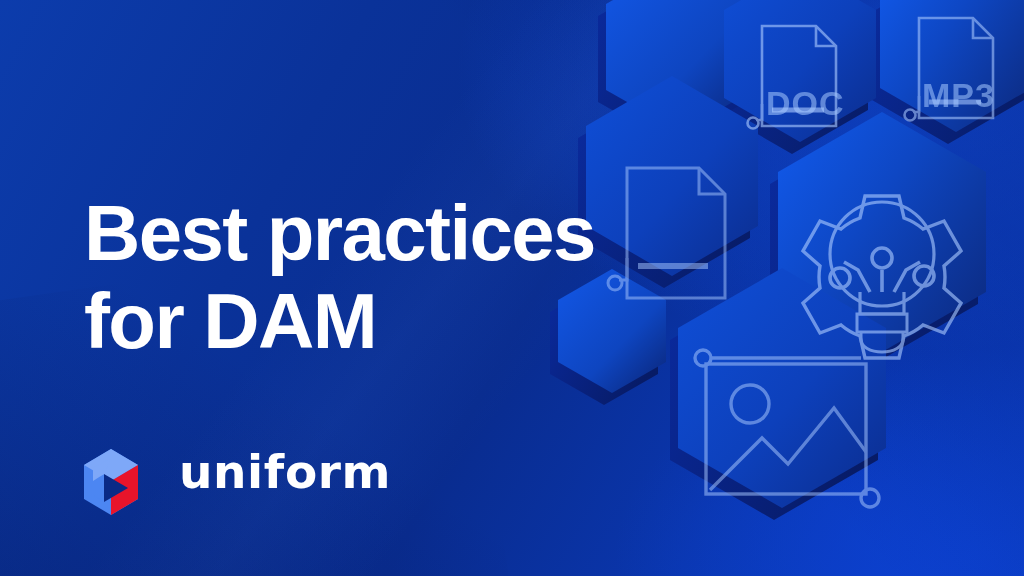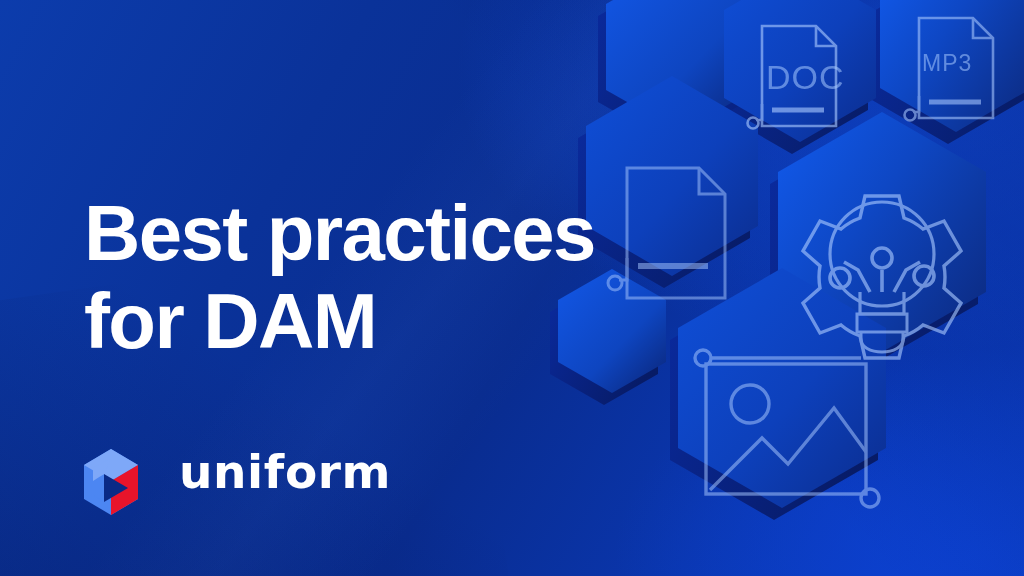--- a/index.html
+++ b/index.html
@@ -79,24 +79,25 @@
     position: absolute;
     left: 520px;
     top: -8px;
     width: 520px;
     height: 590px;
     z-index: 10;
   }
   .label {
     position: absolute;
     color: rgba(166,200,255,0.55);
-    font-weight: normal;
+    font-weight: bold;
     letter-spacing: 1px;
     font-family: "Liberation Sans", sans-serif;
     pointer-events: none;
+    margin-top: 26px;
   }
 </style>
 </head>
 <body>
 
 <div id="stage">
 
   <div class="sheen"></div>
   <div class="corner-dark"></div>
 
@@ -189,21 +190,21 @@
         <path d="M350,300 l-12,-22 -14,-8"></path>
         <path d="M374,300 l12,-22 14,-8"></path>
         <circle cx="362" cy="266" r="10"></circle>
         <circle cx="320" cy="286" r="10"></circle>
         <circle cx="404" cy="284" r="10"></circle>
       </g>
     </svg>
 
     
     <div class="label" style="left:246px; top:66px; font-size:34px;">DOC</div>
-    <div class="label" style="left:402px; top:58px; font-size:23px;">MP3</div>
+    <div class="label" style="left:402px; top:58px; font-size:34px;">MP3</div>
   </div>
 
   <div id="headline">Best practices
 for DAM</div>
 
   <div id="logo">
     <svg id="logo-mark" viewBox="0 0 62 68">
 
       <polygon points="31,1 58,17 58,51 31,67 4,51 4,17" fill="#4c86f2"></polygon>
       <polygon points="31,1 58,17 31,33 4,17" fill="#7ea8f8"></polygon>

